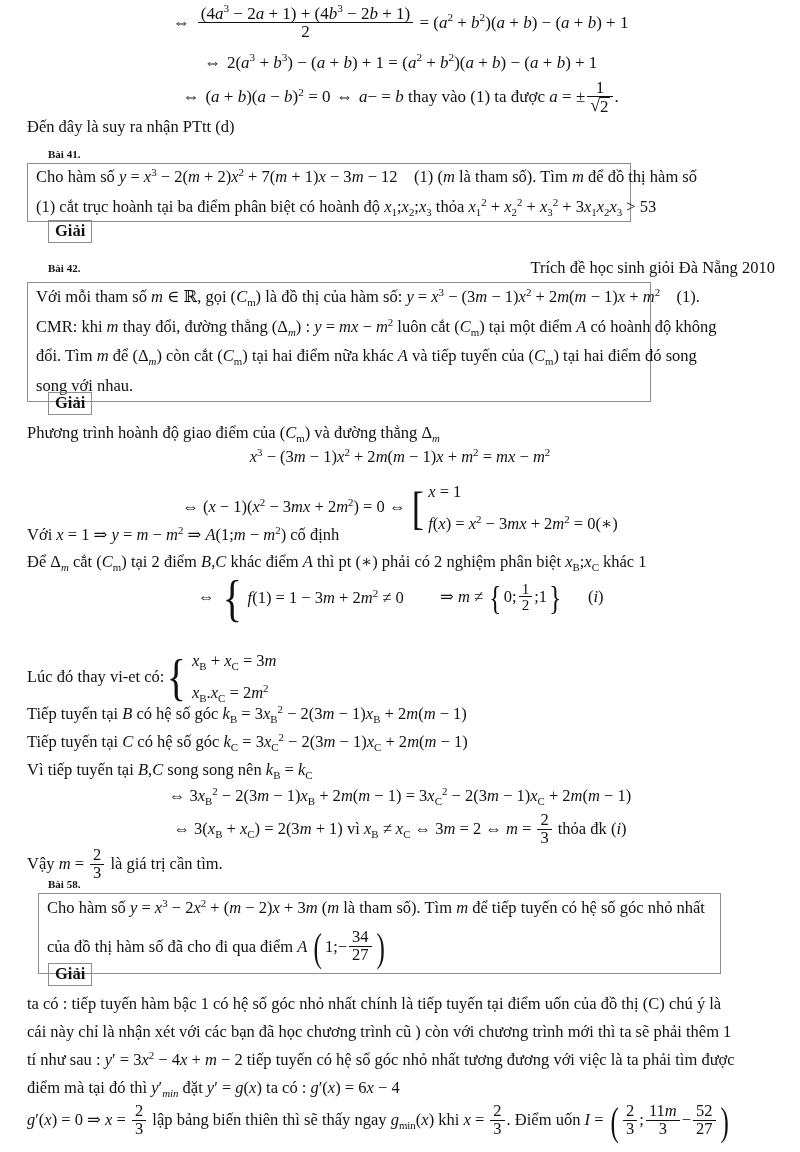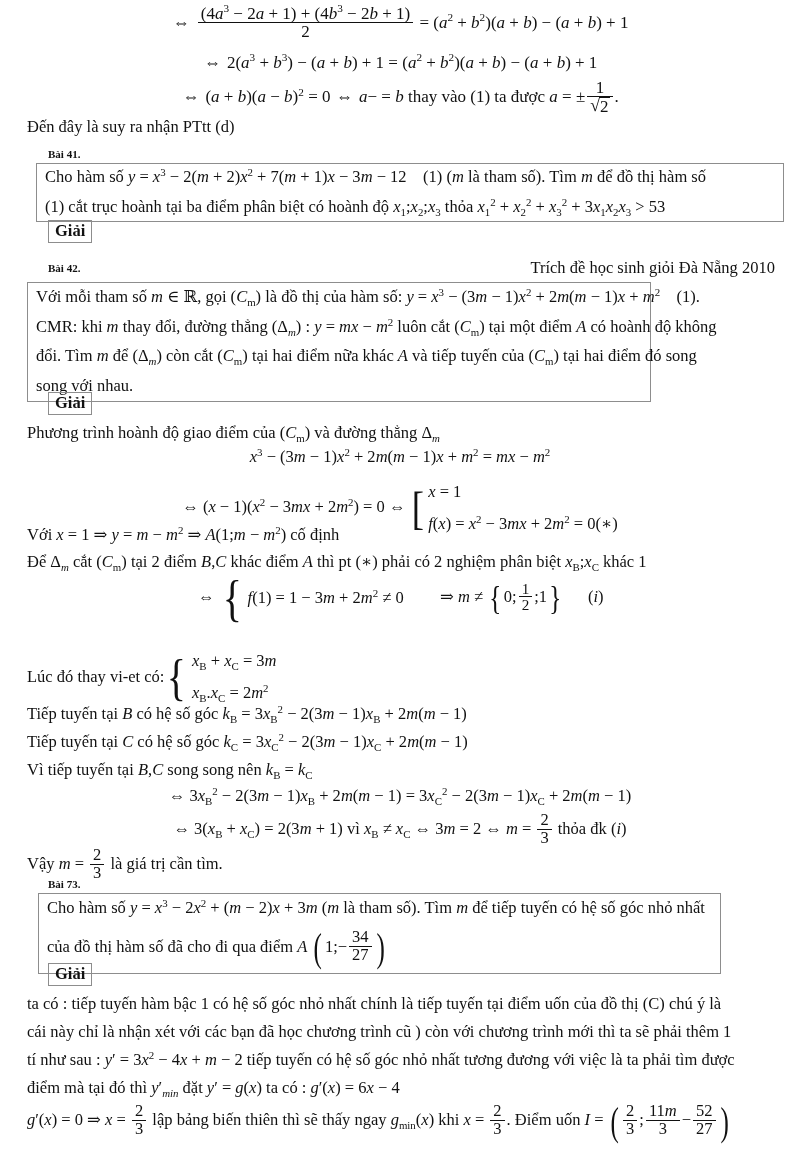--- a/index.html
+++ b/index.html
@@ -185,21 +185,21 @@
   </div>
 
   <div class="row" style="top:119px; left:27px; width:740px;">
     <div class="line">Đến đây là suy ra nhận PTtt (d)</div>
   </div>
 
   <div class="row" style="top:144px; left:48px;">
     <span class="bai-label">Bài 41.</span>
   </div>
 
-  <div class="row" style="top:163px; left:27px; width:748px;margin-left:9px;">
+  <div class="row" style="top:163px; left:27px; width:604px;">
     <div class="problem-box">
       <div class="bline">
         Cho hàm số <i class="mi">y</i> = <i class="mi">x</i><sup>3</sup> − 2(<i class="mi">m</i> + 2)<i class="mi">x</i><sup>2</sup> + 7(<i class="mi">m</i> + 1)<i class="mi">x</i> − 3<i class="mi">m</i> − 12&nbsp;&nbsp;&nbsp; (1) (<i class="mi">m</i> là tham số). Tìm <i class="mi">m</i> để đồ thị hàm số
       </div>
       <div class="bline">
         (1) cắt trục hoành tại ba điểm phân biệt có hoành độ <i class="mi">x</i><sub>1</sub>;<i class="mi">x</i><sub>2</sub>;<i class="mi">x</i><sub>3</sub> thỏa <i class="mi">x</i><sub>1</sub><sup>2</sup> + <i class="mi">x</i><sub>2</sub><sup>2</sup> + <i class="mi">x</i><sub>3</sub><sup>2</sup> + 3<i class="mi">x</i><sub>1</sub><i class="mi">x</i><sub>2</sub><i class="mi">x</i><sub>3</sub> &gt; 53
       </div>
     </div>
   </div>
 
@@ -342,21 +342,21 @@
 
   <div class="row" style="top:848px; left:27px;">
     <div class="line">
       Vậy <i class="mi">m</i> =
       <span class="frac"><span class="num">2</span><span class="den">3</span></span>
       là giá trị cần tìm.
     </div>
   </div>
 
   <div class="row" style="top:874px; left:48px;">
-    <span class="bai-label">Bài 73.</span>
+    <span class="bai-label">Bài 58.</span>
   </div>
 
   <div class="row" style="top:893px; left:38px; width:683px;">
     <div class="problem-box" style="padding:6px 8px 8px 8px;">
       <div class="bline">
         Cho hàm số <i class="mi">y</i> = <i class="mi">x</i><sup>3</sup> − 2<i class="mi">x</i><sup>2</sup> + (<i class="mi">m</i> − 2)<i class="mi">x</i> + 3<i class="mi">m</i> (<i class="mi">m</i> là tham số). Tìm <i class="mi">m</i> để tiếp tuyến có hệ số góc nhỏ nhất
       </div>
       <div class="bline" style="margin-top:14px;">
         của đồ thị hàm số đã cho đi qua điểm <i class="mi">A</i>
         <span class="bigparen">

